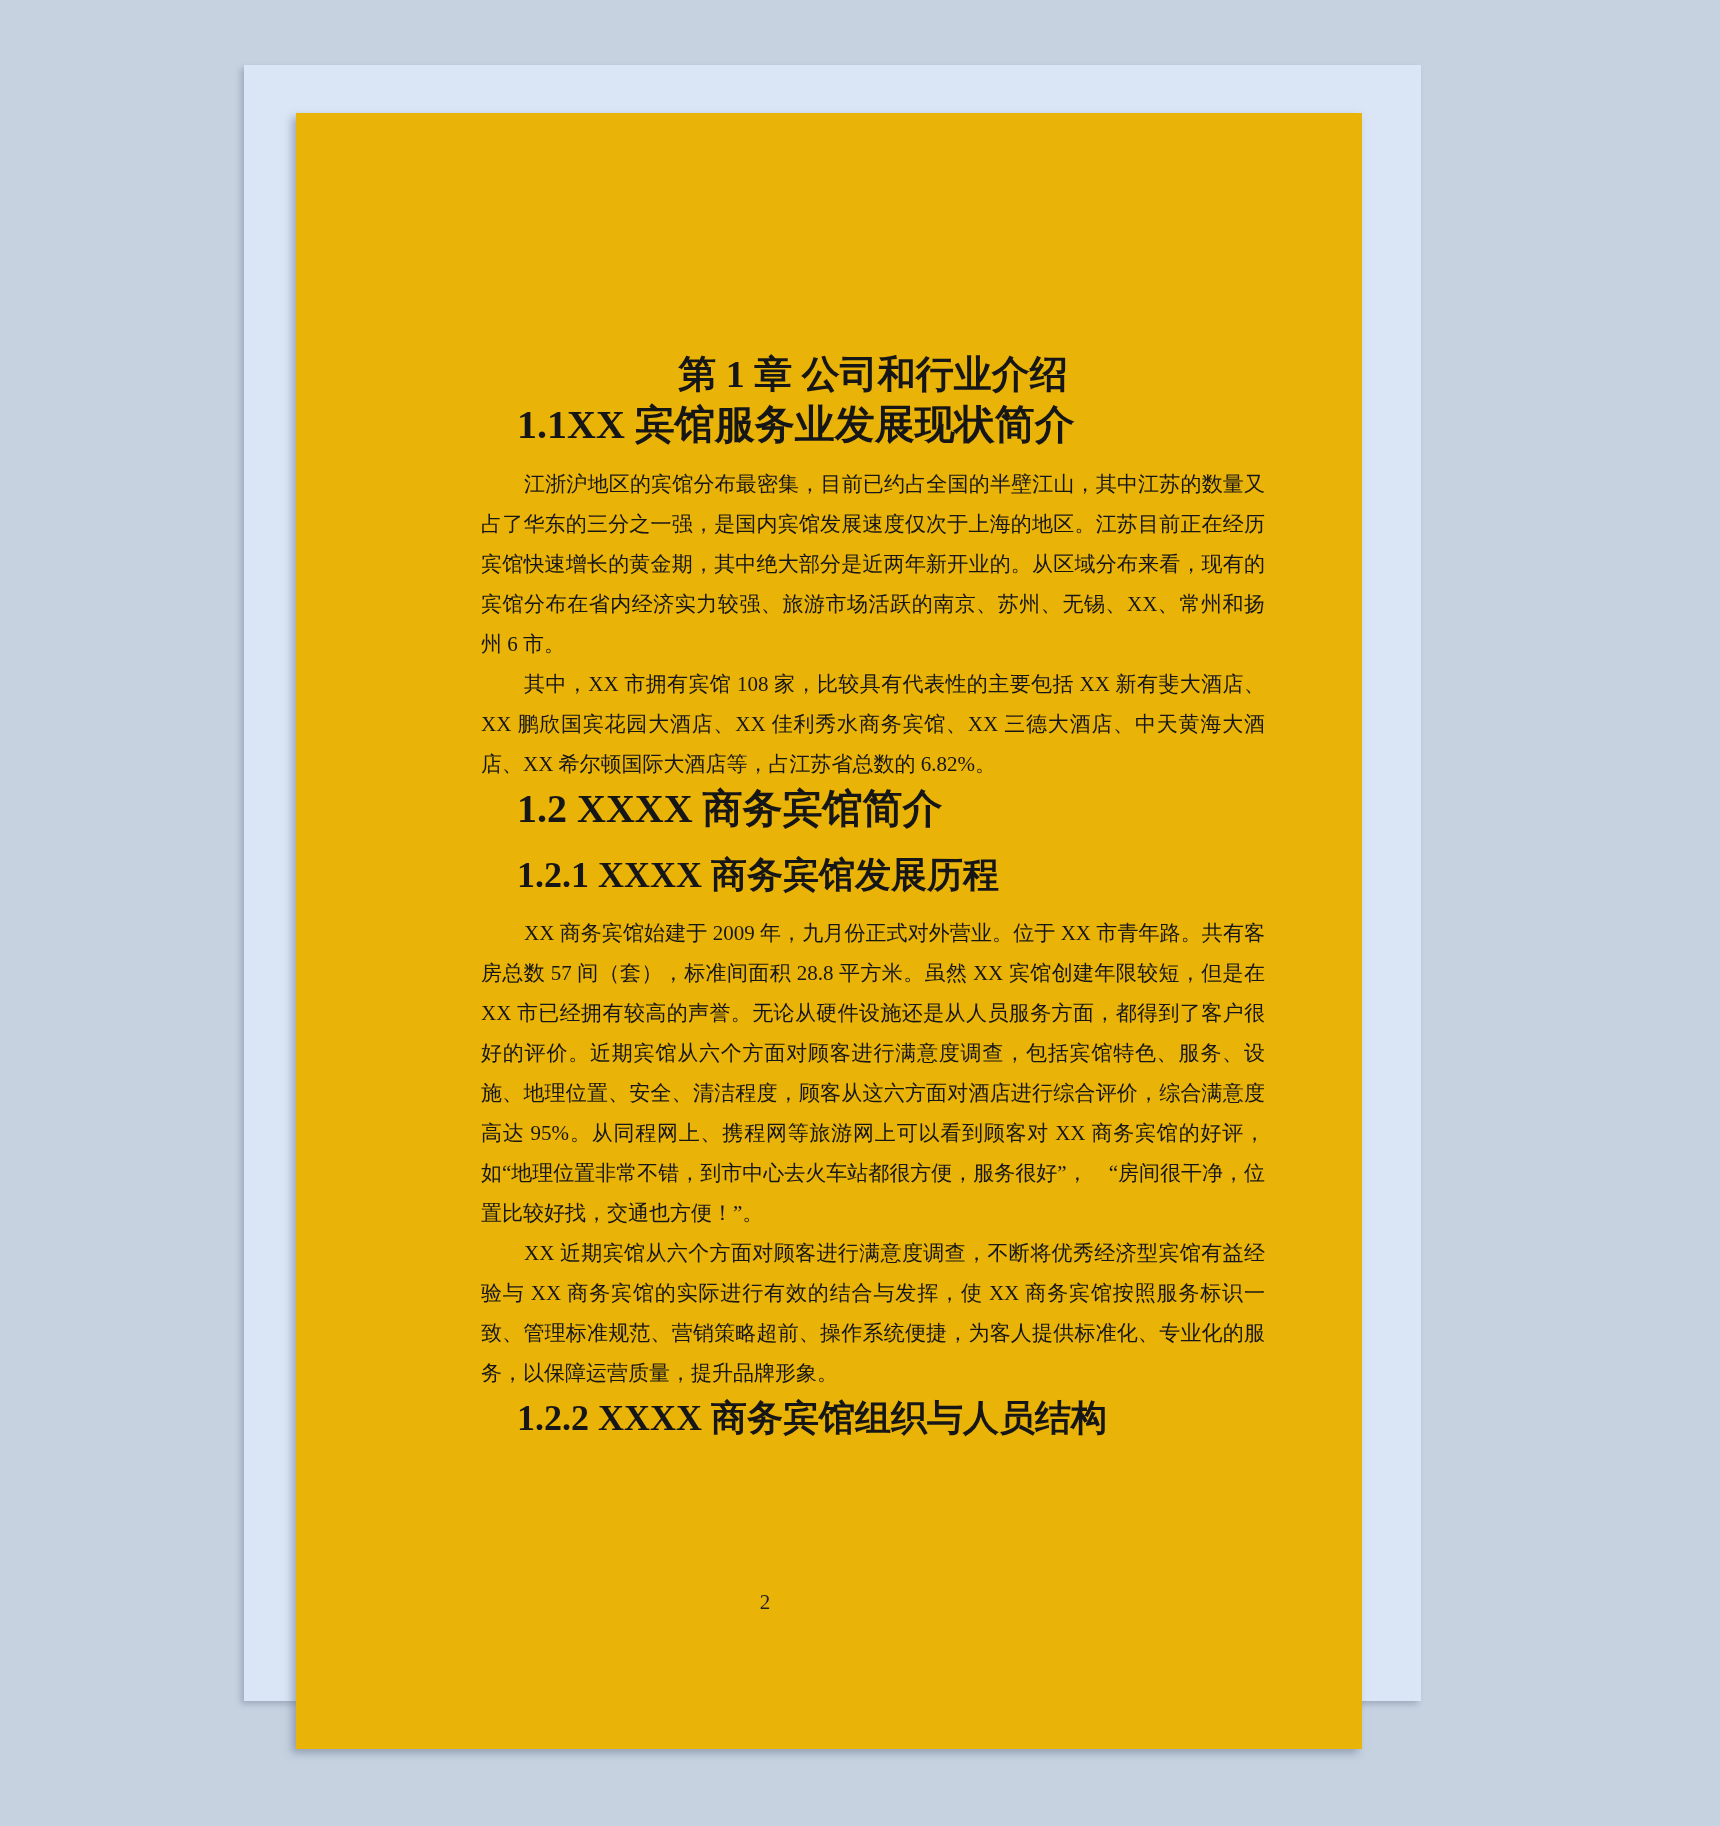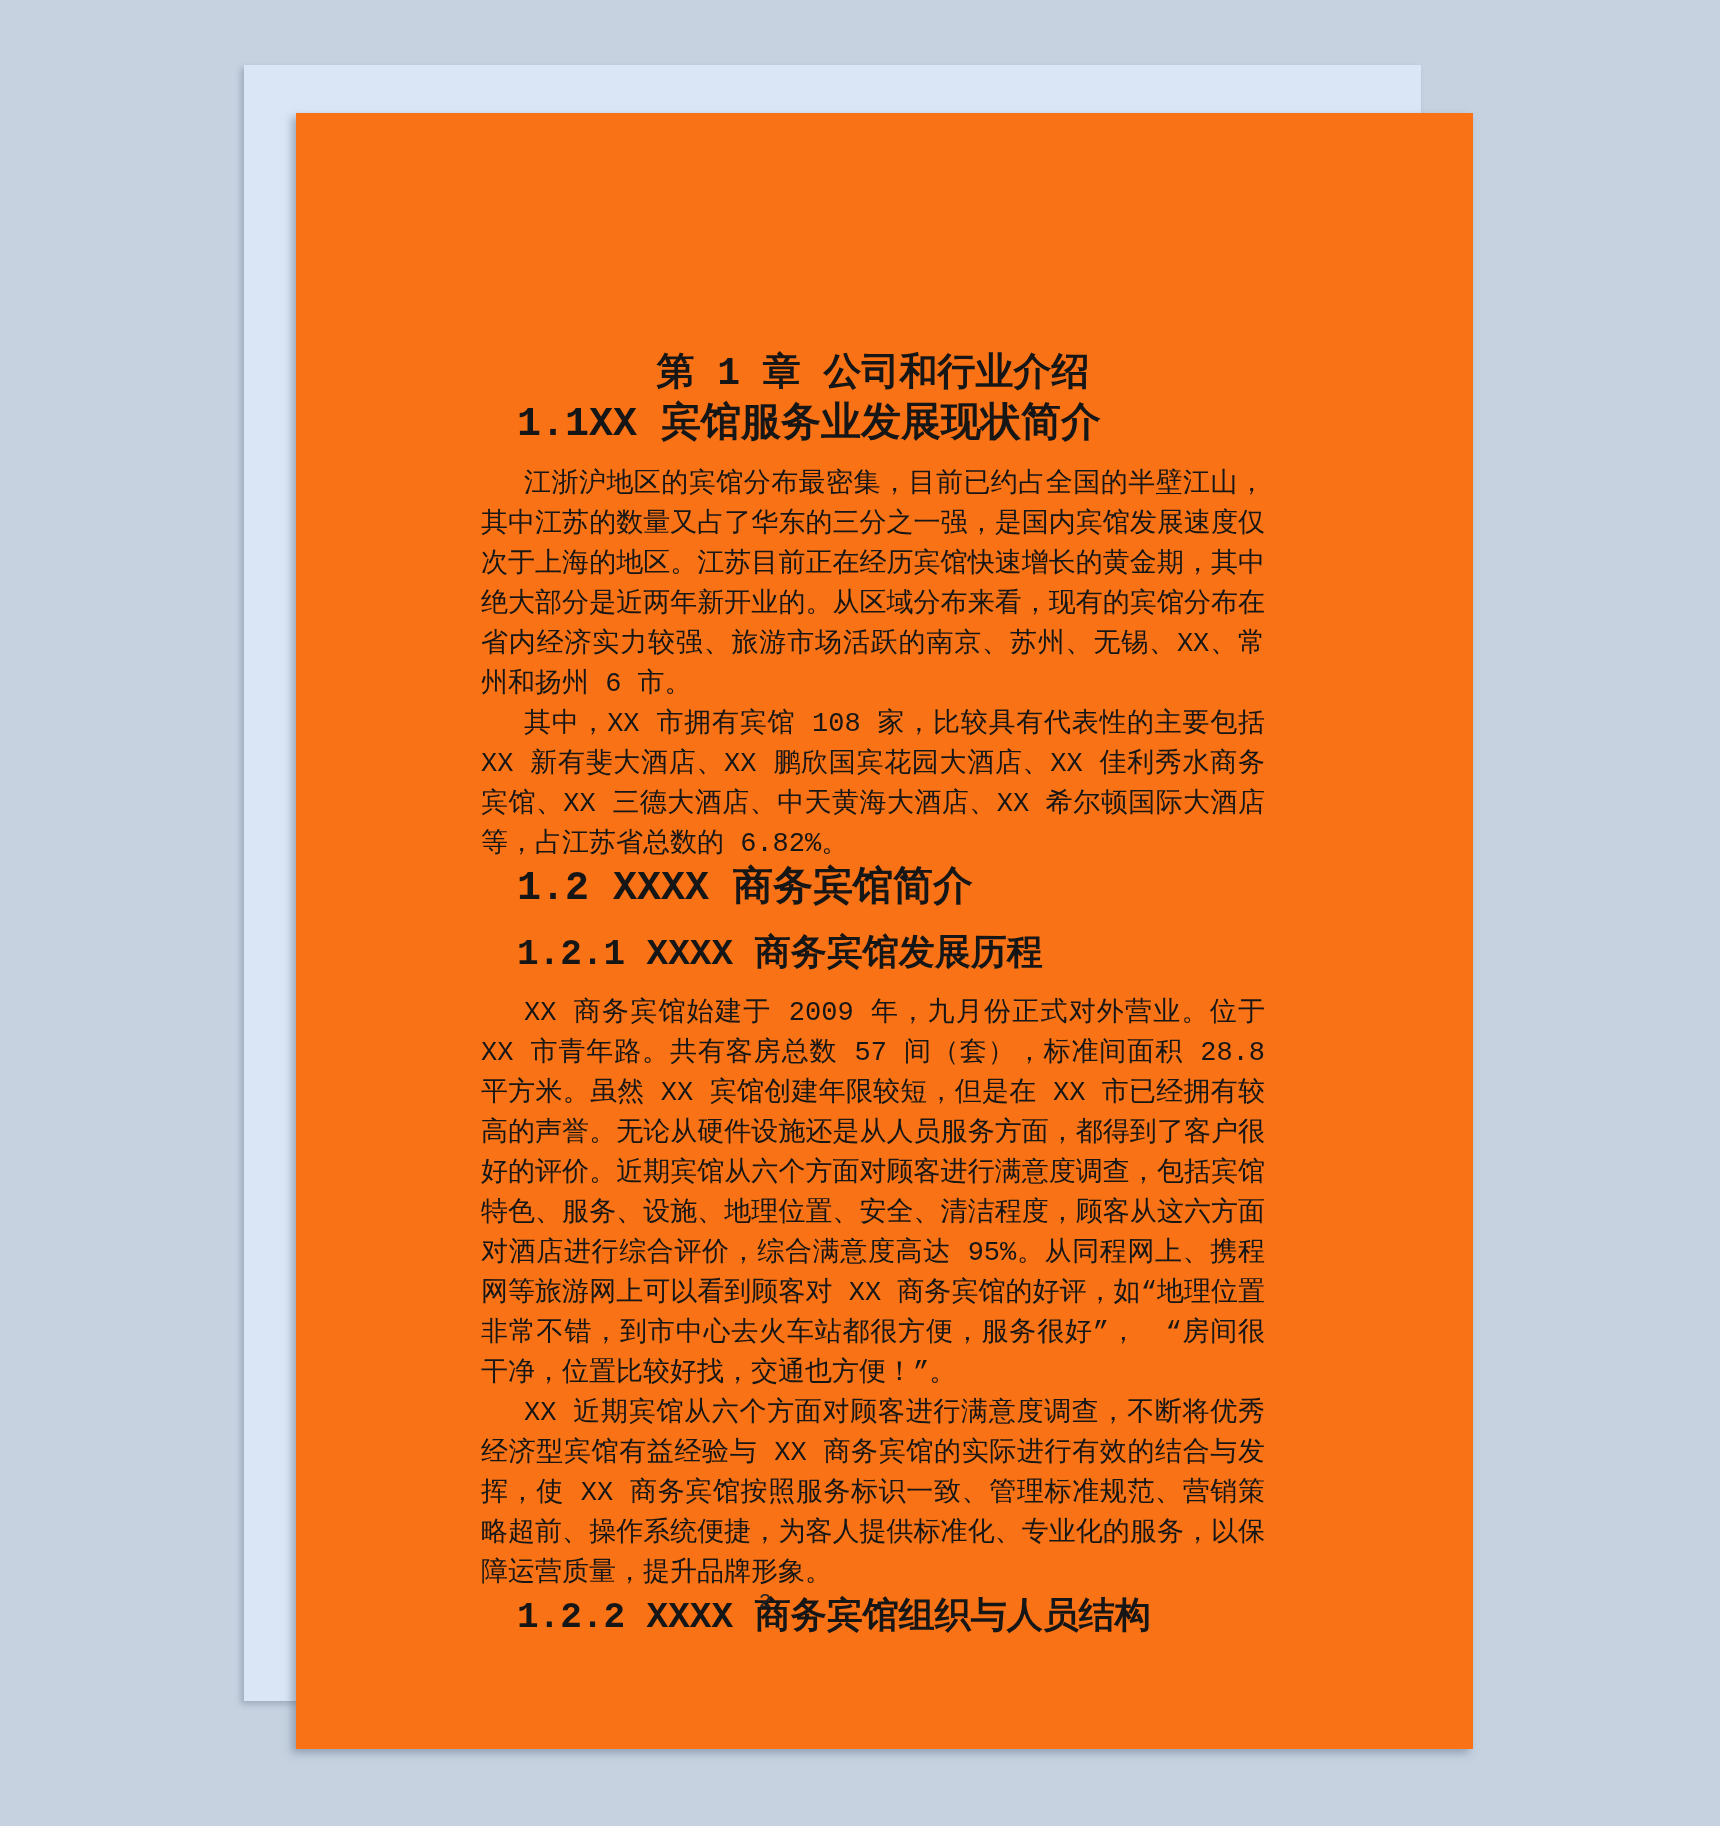--- a/index.html
+++ b/index.html
@@ -21,25 +21,24 @@
     width: 1177px;
     height: 1636px;
     background: #dae6f5;
     box-shadow: -3px 3px 6px rgba(96, 112, 136, 0.40);
   }
 
   .doc-page {
     position: absolute;
     left: 296px;
     top: 113px;
-    width: 1177px;
+    width: 1066px;
     height: 1636px;
-    background: #f97316;
+    background: #eab308;
     box-shadow: -4px 4px 8px rgba(96, 112, 136, 0.50);
-    font-family: Liberation Mono, monospace;
   }
 
   .content {
     position: absolute;
     left: 185px;
     top: 235px;
     width: 784px;
     color: #161616;
   }
 
@@ -63,21 +62,21 @@
 
   .h3 {
     font-size: 36px;
     font-weight: bold;
     line-height: 50px;
     margin: 0 0 13px 0;
     padding-left: 36px;
   }
 
   .para {
-    font-size: 27px;
+    font-size: 21px;
     line-height: 40px;
     margin: 0;
     text-align: justify;
     text-align-last: left;
     text-justify: inter-ideograph;
     text-indent: 43px;
   }
 
   .page-number {
     position: absolute;

